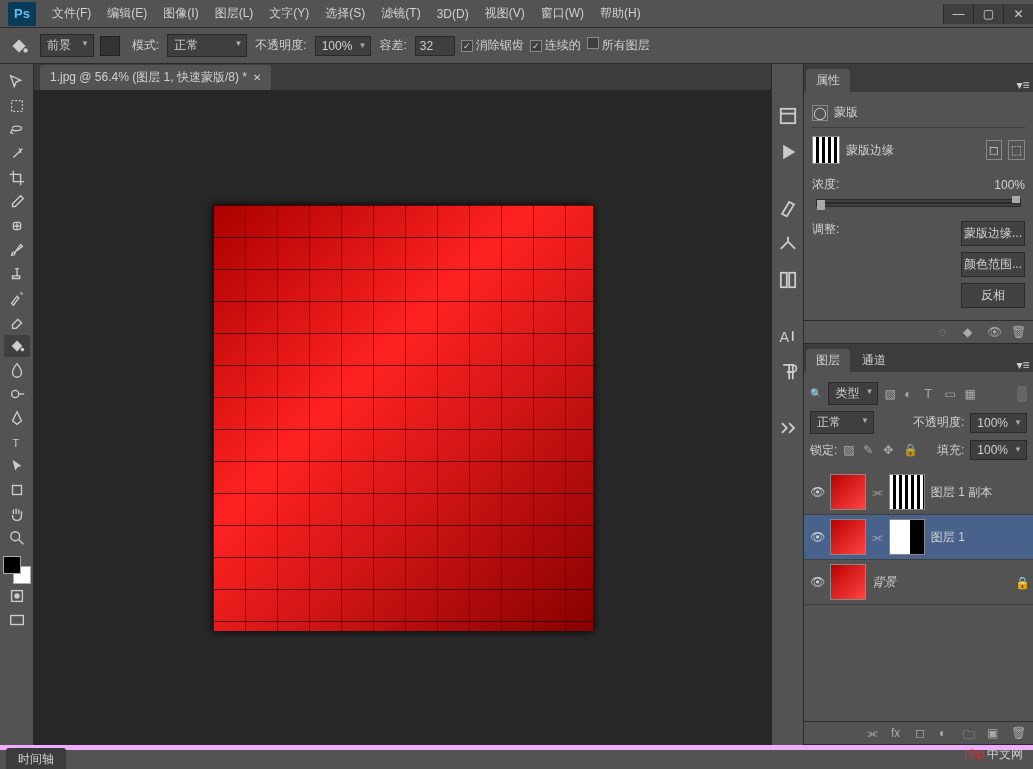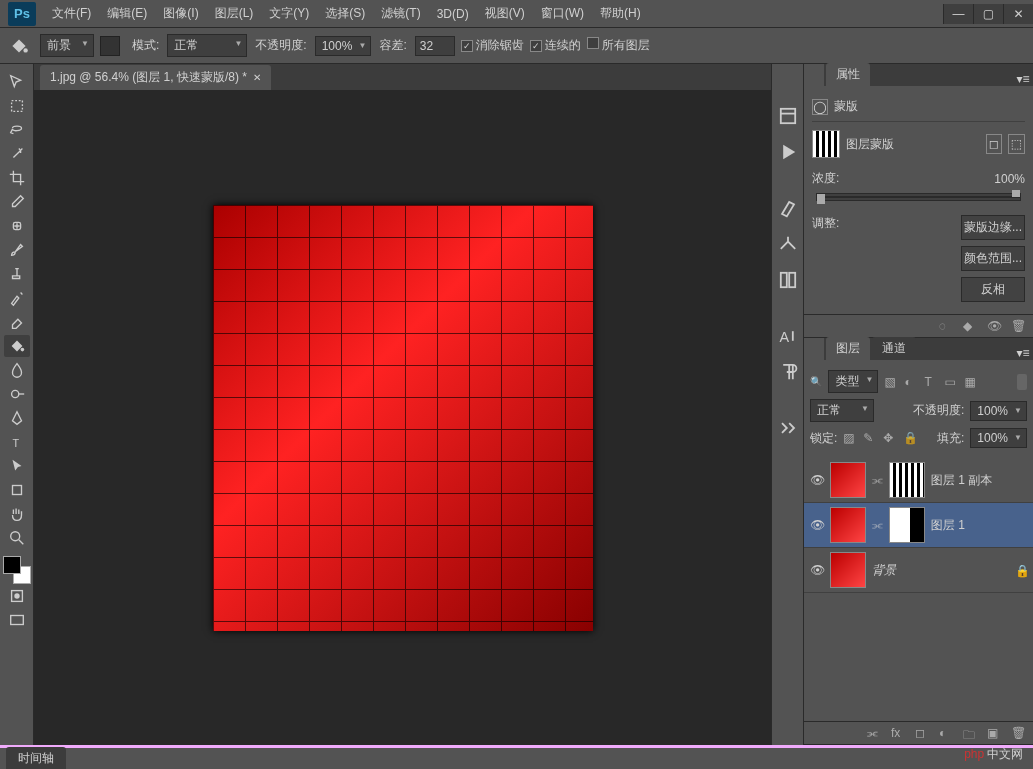--- a/index.html
+++ b/index.html
@@ -44,21 +44,21 @@
 .doc-status { height: 22px; background: #535353; display: flex; align-items: center; padding: 0 8px; gap: 20px; border-top: 1px solid #2a2a2a; }
 
 
 .right-area { width: 262px; background: #535353; display: flex; }
 .dock-col { width: 32px; background: #535353; border-left: 1px solid #2a2a2a; display: flex; flex-direction: column; align-items: center; padding-top: 40px; gap: 12px; }
 .dock-icon { width: 24px; height: 24px; display: flex; align-items: center; justify-content: center; cursor: pointer; }
 .panels-col { flex: 1; display: flex; flex-direction: column; border-left: 1px solid #2a2a2a; }
 
 
 .panel { background: #535353; border-bottom: 1px solid #2a2a2a; }
-.panel-tabs { height: 22px; background: #3c3c3c; display: flex; align-items: flex-end; margin-left: 20px; }
+.panel-tabs { height: 28px; background: #3c3c3c; display: flex; align-items: flex-end; }
 .panel-tab { padding: 3px 10px; background: #535353; border-radius: 3px 3px 0 0; margin-left: 2px; }
 .panel-tab.inactive { background: #3c3c3c; }
 .panel-menu { margin-left: auto; width: 20px; text-align: center; cursor: pointer; }
 .panel-body { padding: 6px 8px; }
 .prop-row { display: flex; align-items: center; margin: 6px 0; gap: 6px; }
 .prop-row .val { margin-left: auto; }
 .slider { height: 4px; background: #3f3f3f; border: 1px solid #2a2a2a; flex: 1; position: relative; margin: 0 4px; }
 .slider .knob { position: absolute; width: 8px; height: 10px; background: #aaa; top: -4px; }
 .btn { background: #424242; border: 1px solid #2a2a2a; padding: 3px 0; text-align: center; width: 64px; cursor: pointer; }
 .icon-row { display: flex; justify-content: flex-end; gap: 10px; padding: 4px 8px; border-top: 1px solid #2a2a2a; }
@@ -70,21 +70,21 @@
 .layer-row { display: flex; align-items: center; padding: 4px 6px; border-bottom: 1px solid #404040; gap: 6px; }
 .layer-row.active { background: #48628c; }
 .eye { width: 14px; height: 14px; }
 .thumb { width: 36px; height: 36px; border: 1px solid #888; background: linear-gradient(135deg, #b00, #f44); flex-shrink: 0; }
 .mask-thumb { width: 36px; height: 36px; border: 1px solid #888; background: repeating-linear-gradient(90deg, #fff 0 3px, #000 3px 6px); flex-shrink: 0; }
 .mask-thumb.solid { background: linear-gradient(90deg, #fff 60%, #000 60%); }
 .layer-name { flex: 1; }
 .lock-icon { width: 12px; height: 12px; }
 
 
-.bottom-panel { height: 24px; background: #535353; border-top: 3px solid #f0abfc; display: flex; align-items: center; }
+.bottom-panel { height: 24px; background: #535353; border-top: 5px solid #f0abfc; display: flex; align-items: center; }
 .bottom-panel .panel-tab { padding: 3px 12px; background: #3c3c3c; margin-left: 6px; }
 
 
 .sv { stroke: #ccc; fill: none; stroke-width: 1.5; }
 .fv { fill: #ccc; stroke: none; }
 
 .watermark { position: absolute; right: 10px; bottom: 6px; font-size: 10px; color: #888; }
 .watermark .p { color: #c33; }
 </style>
 </head>
@@ -322,21 +322,21 @@
           <div class="panel-tab">属性</div>
           <div class="panel-menu">▾≡</div>
         </div>
         <div class="panel-body">
           <div class="prop-row">
             <span style="width:16px;height:16px;border:1px solid #888;display:inline-flex;align-items:center;justify-content:center">◯</span>
             <span>蒙版</span>
           </div>
           <div class="prop-row" style="border-top:1px solid #404040;padding-top:8px">
             <span class="mask-thumb" style="width:28px;height:28px"></span>
-            <span>图层蒙版</span>
+            <span>蒙版边缘</span>
             <span class="val" style="border:1px solid #888;padding:2px">◻</span>
             <span style="border:1px solid #888;padding:2px">⬚</span>
           </div>
           <div class="prop-row" style="margin-top:12px">
             <span>浓度:</span>
             <span class="val">100%</span>
           </div>
           <div class="slider">
               <div class="knob" style="right:0"></div>
             </div>

